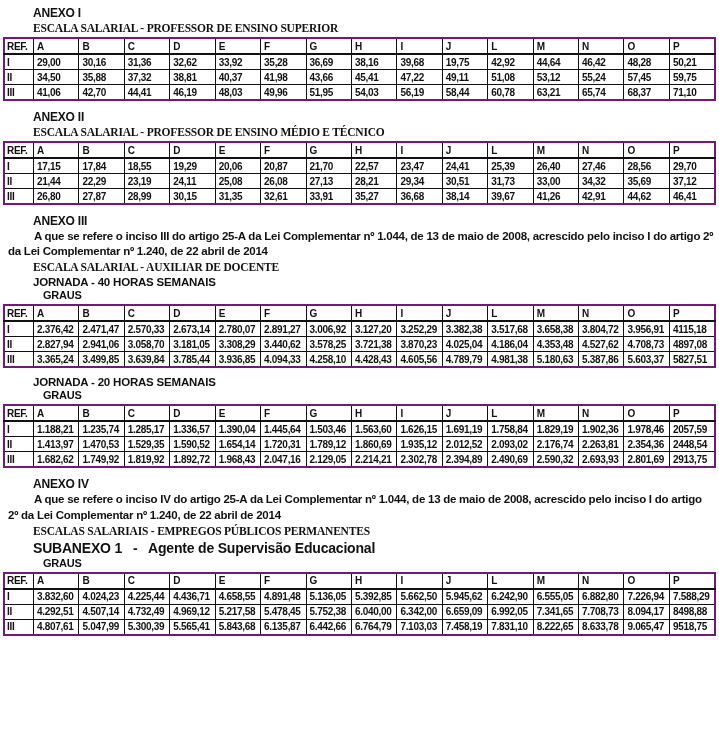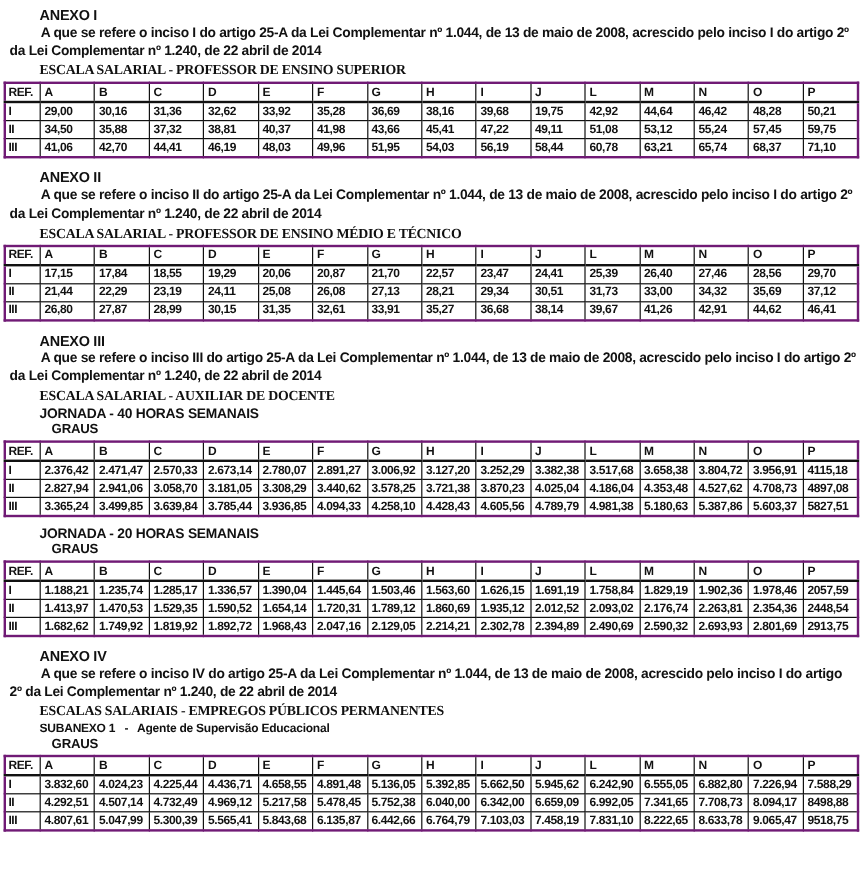--- a/index.html
+++ b/index.html
@@ -45,21 +45,21 @@
     font-size: 11.5px;
     letter-spacing: -0.2px;
   }
   .graus {
     margin: 1px 0 3px 40px;
     font-size: 11px;
     letter-spacing: -0.2px;
   }
   .subanexo {
     margin: 2px 0 1px 30px;
-    font-size: 10px;
+    font-size: 14px;
     letter-spacing: -0.2px;
     white-space: pre-wrap;
   }
   table.salary {
     width: 713px;
     border-collapse: collapse;
     table-layout: fixed;
     border: 2px solid #701a75;
     margin: 2px 0 0 0;
   }
@@ -79,21 +79,20 @@
   table.salary thead th { border-bottom: 2px solid #111; }
   table.salary .ref-col { width: 25px; padding-left: 2px; }
 </style>
 </head>
 <body>
 
 <div class="page">
 
   <div class="section">
     <div class="heading">ANEXO I</div>
-    <p class="para">A que se refere o inciso I do artigo 25-A da Lei Complementar nº 1.044, de 13 de maio de 2008, acrescido pelo inciso I do artigo 2º da Lei Complementar nº 1.240, de 22 abril de 2014</p>
     <div class="subtitle">ESCALA SALARIAL - PROFESSOR DE ENSINO SUPERIOR</div>
     <table class="salary">
         <thead>
           <tr>
             <th class="ref-col">REF.</th>
             <th>A</th>
             <th>B</th>
             <th>C</th>
             <th>D</th>
             <th>E</th>
@@ -163,21 +162,20 @@
             <td>65,74</td>
             <td>68,37</td>
             <td>71,10</td>
           </tr>
         </tbody>
       </table>
   </div>
 
   <div class="section">
     <div class="heading">ANEXO II</div>
-    <p class="para">A que se refere o inciso II do artigo 25-A da Lei Complementar nº 1.044, de 13 de maio de 2008, acrescido pelo inciso I do artigo 2º da Lei Complementar nº 1.240, de 22 abril de 2014</p>
     <div class="subtitle">ESCALA SALARIAL - PROFESSOR DE ENSINO MÉDIO E TÉCNICO</div>
     <table class="salary">
         <thead>
           <tr>
             <th class="ref-col">REF.</th>
             <th>A</th>
             <th>B</th>
             <th>C</th>
             <th>D</th>
             <th>E</th>

